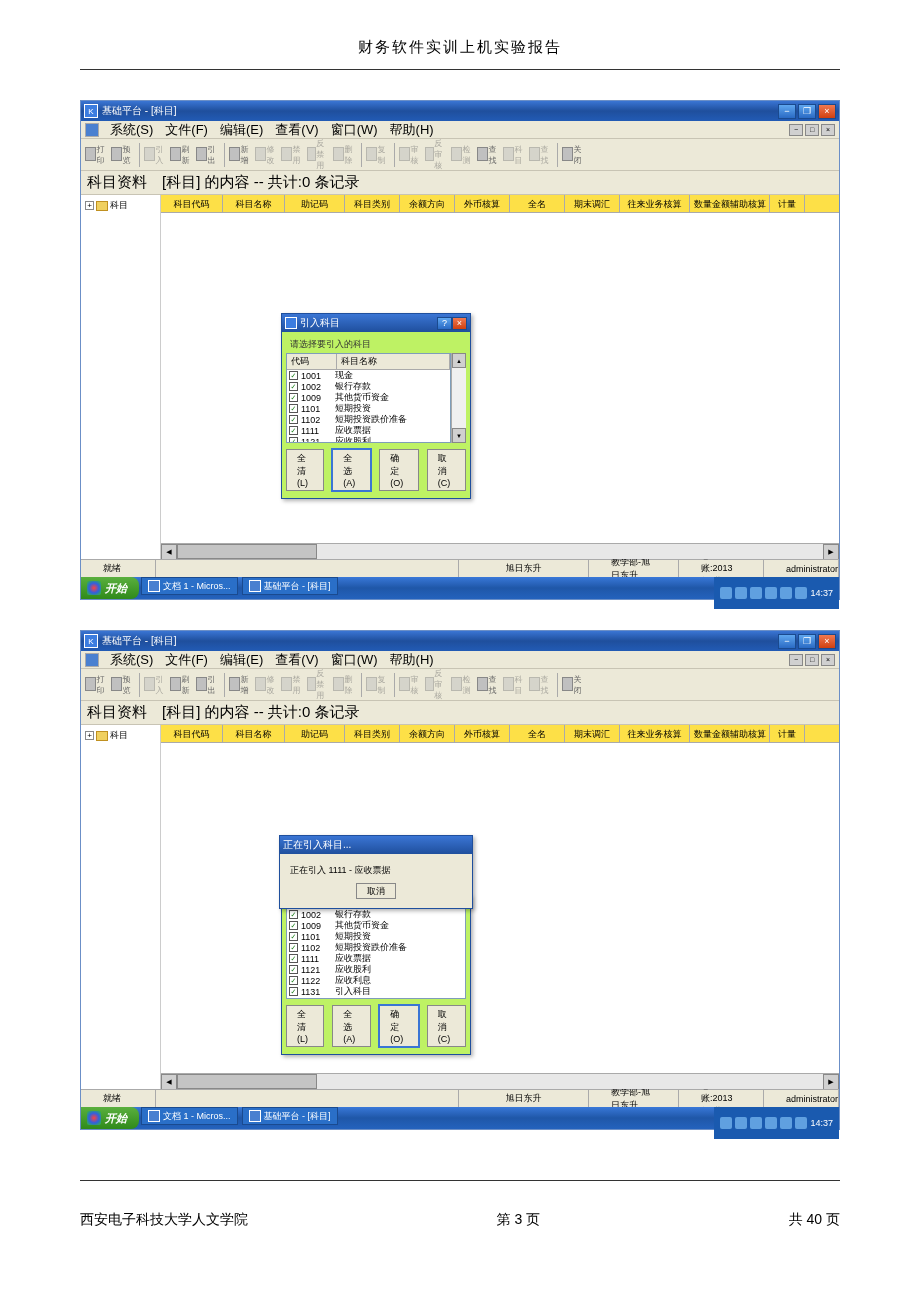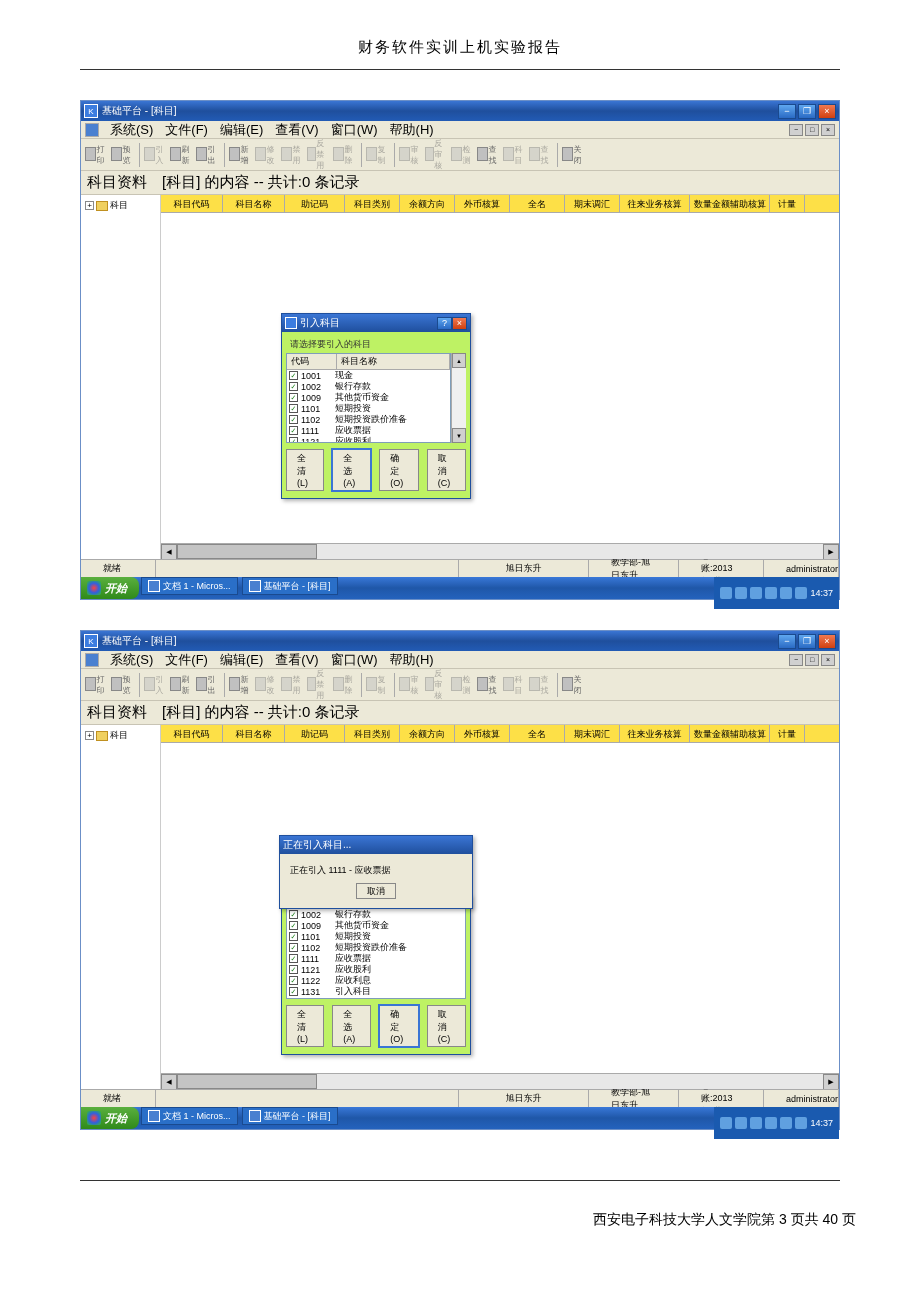--- a/index.html
+++ b/index.html
@@ -66,21 +66,21 @@
 .dlg-buttons{display:flex;justify-content:center;gap:8px;padding:6px 0 3px}
 .dlg-btn{background:#ece9d8;border:1px solid #888;padding:2px 10px;font-size:9px;cursor:pointer}
 .dlg-btn.focus{border:1px solid #3a75d4;outline:1px solid #3a75d4}
 .vscroll{width:15px;background:#ece9d8;border-left:1px solid #aaa;display:flex;flex-direction:column}
 .vscroll-btn{height:15px;background:#d0d0d0;border:1px solid #888;display:flex;align-items:center;justify-content:center;font-size:6px}
 .vscroll-track{flex:1;background:#f0f0f0}
 .progress-dialog{position:absolute;background:#ece9d8;border:1px solid #1f4f9d;box-shadow:2px 2px 4px rgba(0,0,0,.3);z-index:20}
 .prog-body{padding:10px 10px;font-size:9px}
 .prog-text{margin-bottom:8px}
 .prog-btn-row{text-align:center}
-.page-footer{display:flex;justify-content:flex-end;padding:30px 64px 40px;font-size:14px}
+.page-footer{display:flex;justify-content:space-between;padding:30px 80px 40px;font-size:14px}
 </style>
 </head>
 <body>
 
 <div class="page-header">财务软件实训上机实验报告</div>
 <div class="hr-line"></div>
 
 <div class="screenshots">
 
 <div class="app-window">

